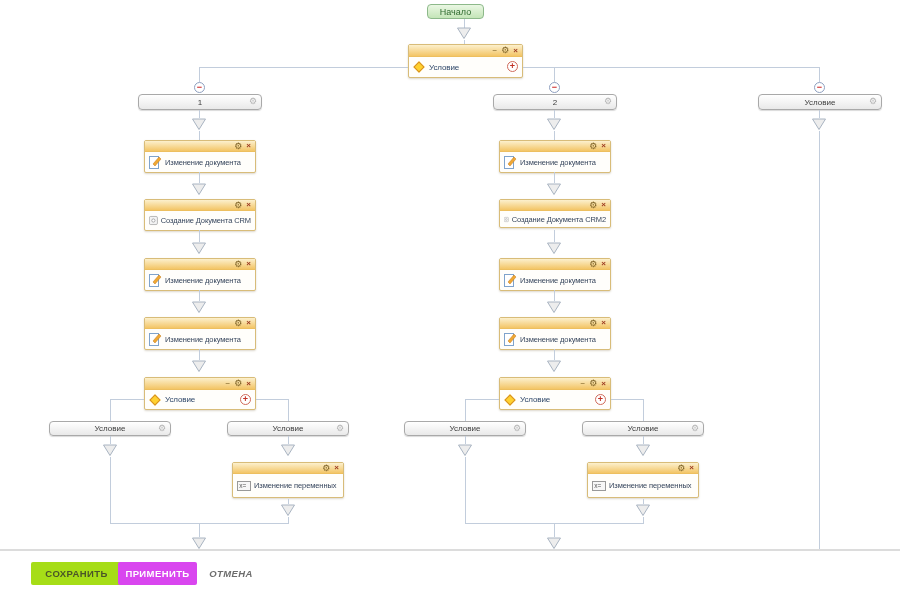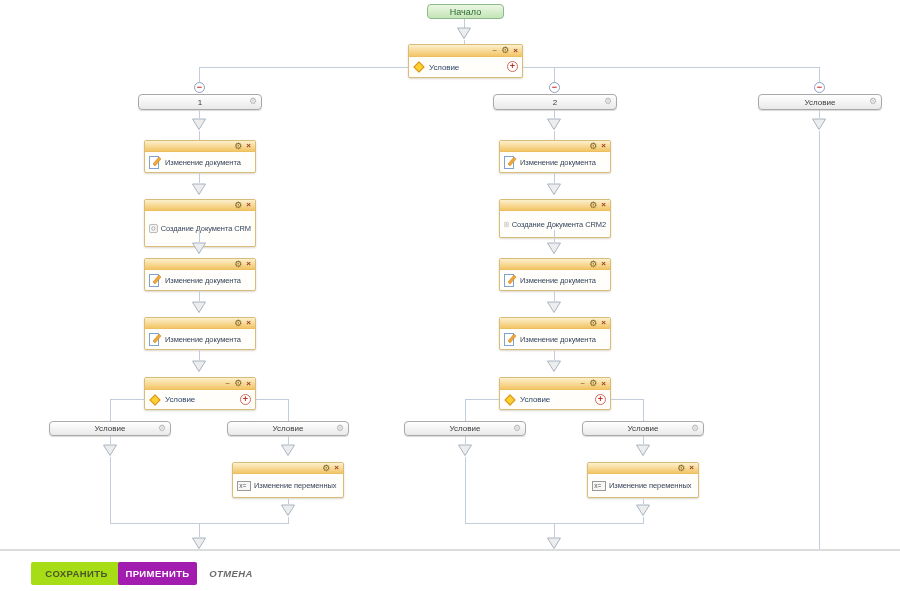--- a/index.html
+++ b/index.html
@@ -45,29 +45,29 @@
     color:#c22; font-size:9px; line-height:9px; font-weight:bold; display:flex; align-items:center;
     justify-content:center; cursor:pointer; }
 
   .col { position:absolute; top:0; width:304px; height:591px; }
 
   .sep { position:absolute; left:0; top:549px; width:900px; height:2px; background:#dcdcdc; }
 
   .btn { position:absolute; top:562px; height:23px; border-radius:2px; display:flex; align-items:center;
     justify-content:center; font-size:9.5px; font-weight:bold; letter-spacing:.4px; cursor:pointer; }
   .btn-save { left:31px; width:91px; background:#a6dd17; color:#4a5528; }
-  .btn-apply { left:118px; width:79px; background:#a21caf; color:#fff; }
+  .btn-apply { left:118px; width:79px; background:#d946ef; color:#fff; }
   .btn-cancel { left:209px; width:44px; background:transparent; color:#6d6d6d;font-style:italic; }
 </style>
 </head>
 <body>
 
 <div class="canvas">
 
-  <div class="start-node" style="left:427px;top:4px;width:77px">
+  <div class="start-node" style="left:427px;top:4px;width:57px">
     <span>Начало</span>
   </div>
   <div class="vline" style="left:464px;top:19px;height:9px"></div>
   <div class="arrow" style="left:456px;top:27px"><svg width="16" height="13" viewBox="0 0 16 13">
         <polygon points="1.5,1 14.5,1 8,11.5" fill="#ededed" stroke="#a9b4c2"></polygon>
       </svg></div>
   <div class="vline" style="left:464px;top:40px;height:4px"></div>
 
   <div class="block" style="left:408px;top:44px;width:115px">
     <div class="bh tall">
@@ -138,21 +138,21 @@
     <div class="vline" style="left:151px;top:172px;height:11px"></div>
     <div class="arrow" style="left:143px;top:183px"><svg width="16" height="13" viewBox="0 0 16 13">
           <polygon points="1.5,1 14.5,1 8,11.5" fill="#ededed" stroke="#a9b4c2"></polygon>
         </svg></div>
 
     <div class="block" style="left:96px;top:199px;width:112px">
       <div class="bh">
         <span class="ctrl gear">⚙</span>
         <span class="ctrl close">×</span>
       </div>
-      <div class="bb" style="height:35px">
+      <div class="bb" style="height:19px">
         <svg width="13" height="13" viewBox="0 0 13 13">
             <rect x="0.5" y="0.5" width="12" height="12" rx="2" fill="#f3f3f3" stroke="#9a9a9a"></rect>
             <circle cx="6.5" cy="6.5" r="2.4" fill="#fff" stroke="#8a8a8a"></circle>
           </svg>
         <span class="lbl">Создание Документа CRM</span>
       </div>
     </div>
     <div class="vline" style="left:151px;top:230px;height:12px"></div>
     <div class="arrow" style="left:143px;top:242px"><svg width="16" height="13" viewBox="0 0 16 13">
           <polygon points="1.5,1 14.5,1 8,11.5" fill="#ededed" stroke="#a9b4c2"></polygon>
@@ -277,21 +277,21 @@
     <div class="vline" style="left:151px;top:172px;height:11px"></div>
     <div class="arrow" style="left:143px;top:183px"><svg width="16" height="13" viewBox="0 0 16 13">
           <polygon points="1.5,1 14.5,1 8,11.5" fill="#ededed" stroke="#a9b4c2"></polygon>
         </svg></div>
 
     <div class="block" style="left:96px;top:199px;width:112px">
       <div class="bh">
         <span class="ctrl gear">⚙</span>
         <span class="ctrl close">×</span>
       </div>
-      <div class="bb" style="height:26px">
+      <div class="bb" style="height:16px">
         <svg width="13" height="13" viewBox="0 0 13 13">
             <rect x="0.5" y="0.5" width="12" height="12" rx="2" fill="#f3f3f3" stroke="#9a9a9a"></rect>
             <circle cx="6.5" cy="6.5" r="2.4" fill="#fff" stroke="#8a8a8a"></circle>
           </svg>
         <span class="lbl">Создание Документа CRM2</span>
       </div>
     </div>
     <div class="vline" style="left:151px;top:230px;height:12px"></div>
     <div class="arrow" style="left:143px;top:242px"><svg width="16" height="13" viewBox="0 0 16 13">
           <polygon points="1.5,1 14.5,1 8,11.5" fill="#ededed" stroke="#a9b4c2"></polygon>

